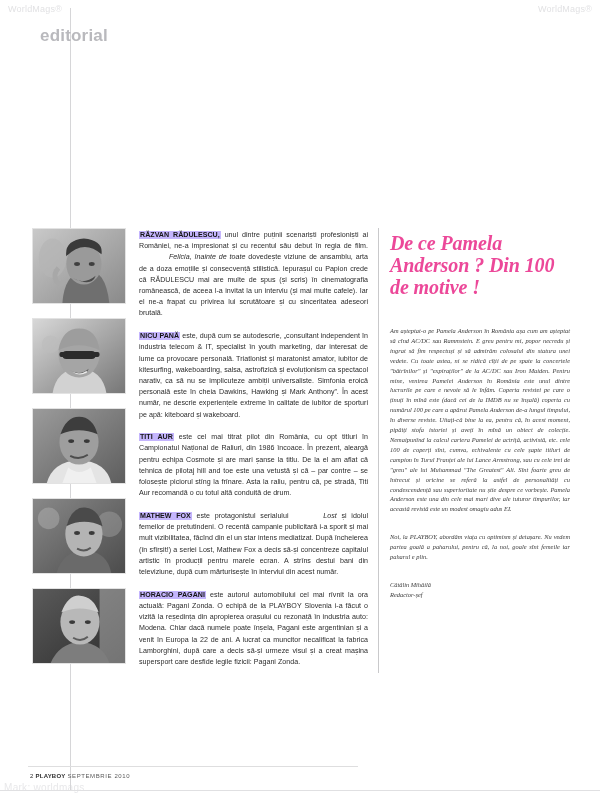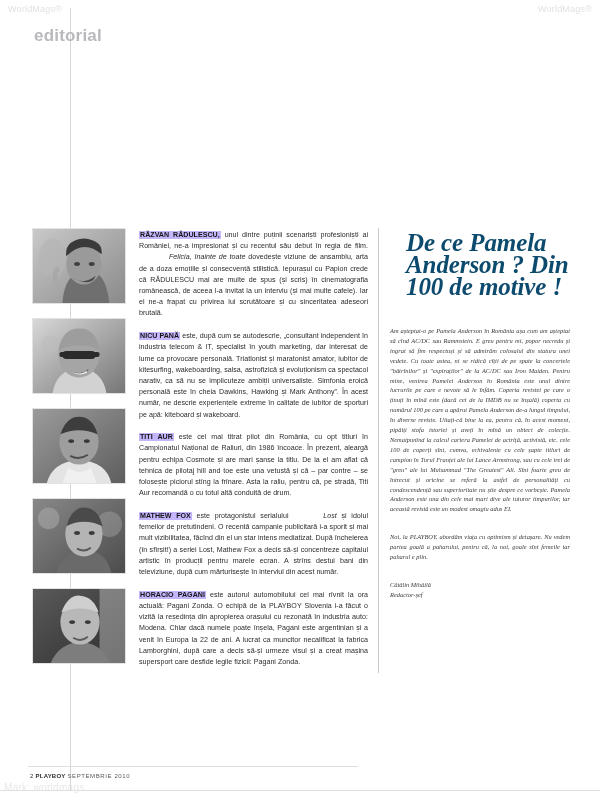--- a/index.html
+++ b/index.html
@@ -70,21 +70,21 @@
     left: 28px;
     top: 766px;
     width: 330px;
     height: 1px;
     background: #dededf;
   }
 
   
   .kicker {
     position: absolute;
-    left: 34px;
+    left: 40px;
     top: 26px;
     font-size: 17px;
     font-weight: bold;
     color: #b9b9bd;
     letter-spacing: 0.2px;
   }
 
   
   .photo-strip {
     position: absolute;
@@ -134,24 +134,24 @@
   .col-side {
     position: absolute;
     left: 390px;
     top: 232px;
     width: 180px;
   }
   .side-head {
     font-family: "Liberation Serif", serif;
     font-style: italic;
     font-weight: bold;
-    font-size: 25px;
+    font-size: 20px;
     line-height: 22px;
-    color: #0c4a6e;
-    margin: 0 0 28px 16px;
+    color: #ec4899;
+    margin: 0 0 28px 0;
     letter-spacing: -0.1px;
   }
   .side-body {
     font-family: "Liberation Serif", serif;
     font-style: italic;
     font-size: 6.4px;
     line-height: 9.9px;
     color: #3a3a3a;
     text-align: justify;
     margin: 0;

